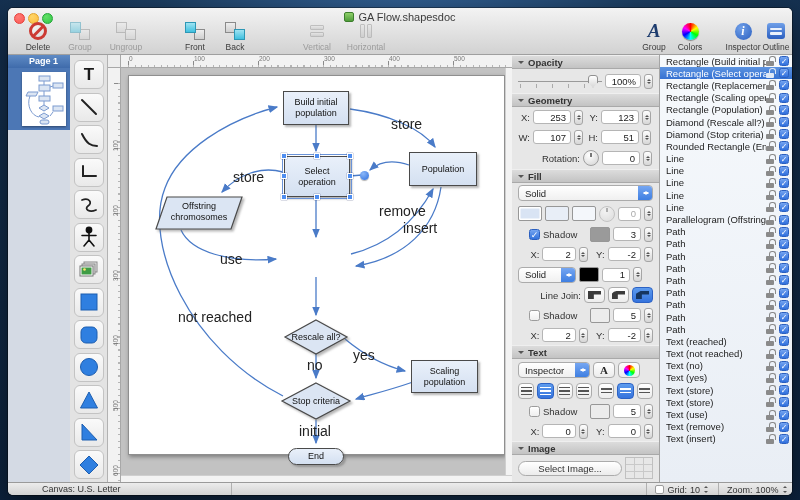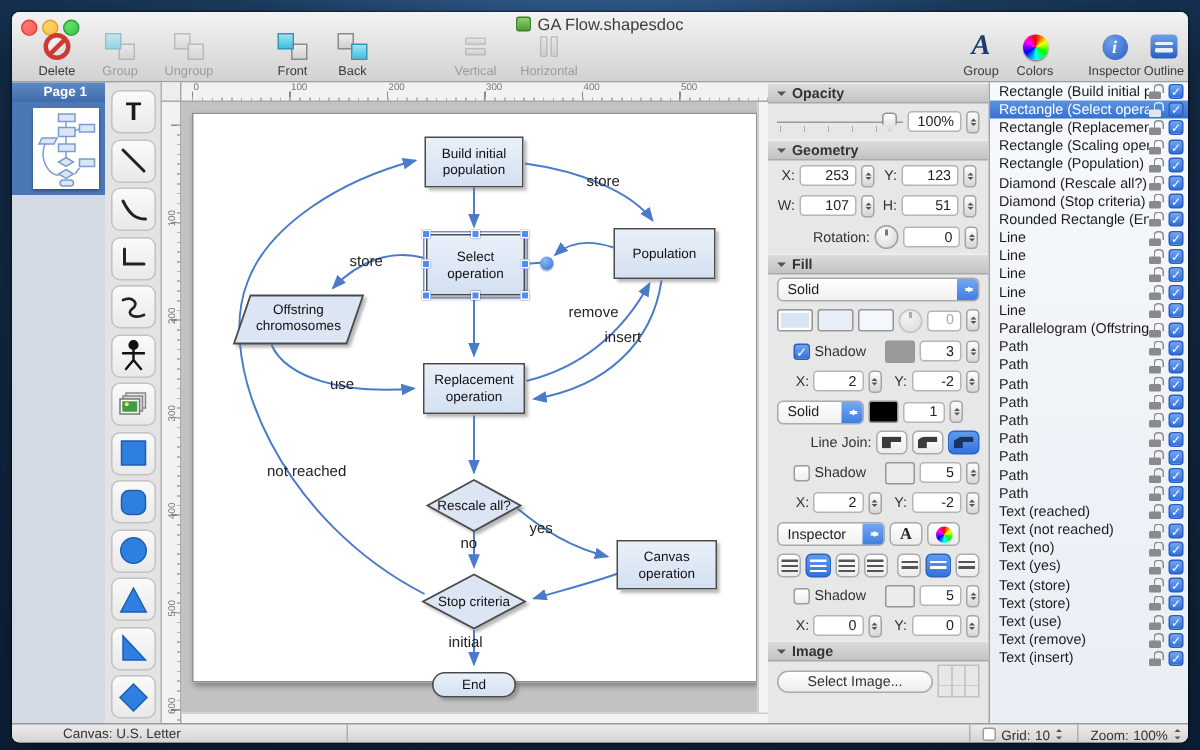--- a/index.html
+++ b/index.html
@@ -81,21 +81,21 @@
            border:1px solid #8f8f8f; box-shadow:1px 2px 4px rgba(0,0,0,.35); }
   #edges { position:absolute; left:0; top:0; width:377px; height:380px; }
   .vsb { position:absolute; right:0; top:0; width:7px; height:100%; background:#f3f3f3; border-left:1px solid #cfcfcf; }
   .hsb { position:absolute; left:0; bottom:0; height:7px; width:100%; background:#f3f3f3; border-top:1px solid #cfcfcf; }
 
   .node { position:absolute; background:linear-gradient(#e9f0fa,#d4e0f1); border:1.2px solid #4a4a4a;
           box-shadow:2px 2px 2px rgba(110,110,110,.5); display:flex; align-items:center; justify-content:center;
           text-align:center; font-size:9px; line-height:1.2; color:#111; }
   .node.end { border-radius:9px; border-width:1.5px; }
   .dlabel { position:absolute; font-size:9px; color:#111; text-align:center; line-height:1.2; }
-  .elabel { position:absolute; font-size:10px; color:#222; white-space:nowrap; }
+  .elabel { position:absolute; font-size:14px; color:#222; white-space:nowrap; }
   .handle { position:absolute; width:6px; height:6px; background:#4f8ef0; border:1px solid #fff;
             box-shadow:0 0 1px rgba(0,20,80,.8); z-index:5; }
   .selring { position:absolute; border:1px solid #6a93d8; z-index:4; }
   .cdot { position:absolute; width:9px; height:9px; border-radius:50%; z-index:5;
           background:radial-gradient(circle at 35% 30%,#8ab7f8,#2f6fdd); box-shadow:0 1px 1px rgba(0,0,0,.3);}
 
   
   #inspector { position:absolute; left:504px; top:47px; width:148px; height:427px; background:#e7e7e7;
                border-right:1px solid #a5a5a5; font-size:9.5px; color:#333; overflow:hidden;}
   .shdr { height:14px; background:linear-gradient(#dcdcdc,#c3c3c3); border-top:1px solid #efefef; border-bottom:1px solid #a9a9a9;
@@ -414,25 +414,22 @@
 
       <div class="node" style="left:154px;top:15px;width:66px;height:34px">
             <span>Build initial population</span>
           </div>
       <div class="node" style="left:155px;top:80px;width:66px;height:41px">
             <span>Select operation</span>
           </div>
       <div class="node" style="left:280px;top:76px;width:68px;height:34px">
             <span>Population</span>
           </div>
-      <div class="node" style="left:153px;top:166px;width:68px;height:34px">
-            <span>Replacement operation</span>
-          </div>
       <div class="node" style="left:282px;top:284px;width:67px;height:33px">
-            <span>Canvas operation</span>
+            <span>Scaling population</span>
           </div>
       <div class="node end" style="left:159px;top:372px;width:56px;height:17px">
             <span>End</span>
           </div>
 
       <div class="dlabel" style="left:27px;top:125px;width:86px">Offstring chromosomes</div>
       <div class="dlabel" style="left:156px;top:256px;width:62px">Rescale all?</div>
       <div class="dlabel" style="left:153px;top:320px;width:68px">Stop criteria</div>
 
       <span class="elabel" style="left:262px;top:40px">store</span>
@@ -570,20 +567,24 @@
     </div>
     <div class="irow" style="height:20px">
       <span class="ilab" style="width:22px">X:</span>
       <span class="fld" style="width:34px">2</span>
       <span class="st"></span>
       <span class="ilab" style="width:14px">Y:</span>
       <span class="fld" style="width:34px">-2</span>
       <span class="st"></span>
     </div>
 
+    <div class="shdr">
+          <span class="disc"></span>
+          <span>Text</span>
+        </div>
     <div class="irow" style="height:22px">
       <span class="dd" style="width:72px">
             <span>Inspector</span>
             <span class="ddcap"></span>
           </span>
       <span class="mbtn" style="width:22px">
             <span class="serifA">A</span>
           </span>
       <span class="mbtn" style="width:22px">
             <span class="minwheel"></span>

